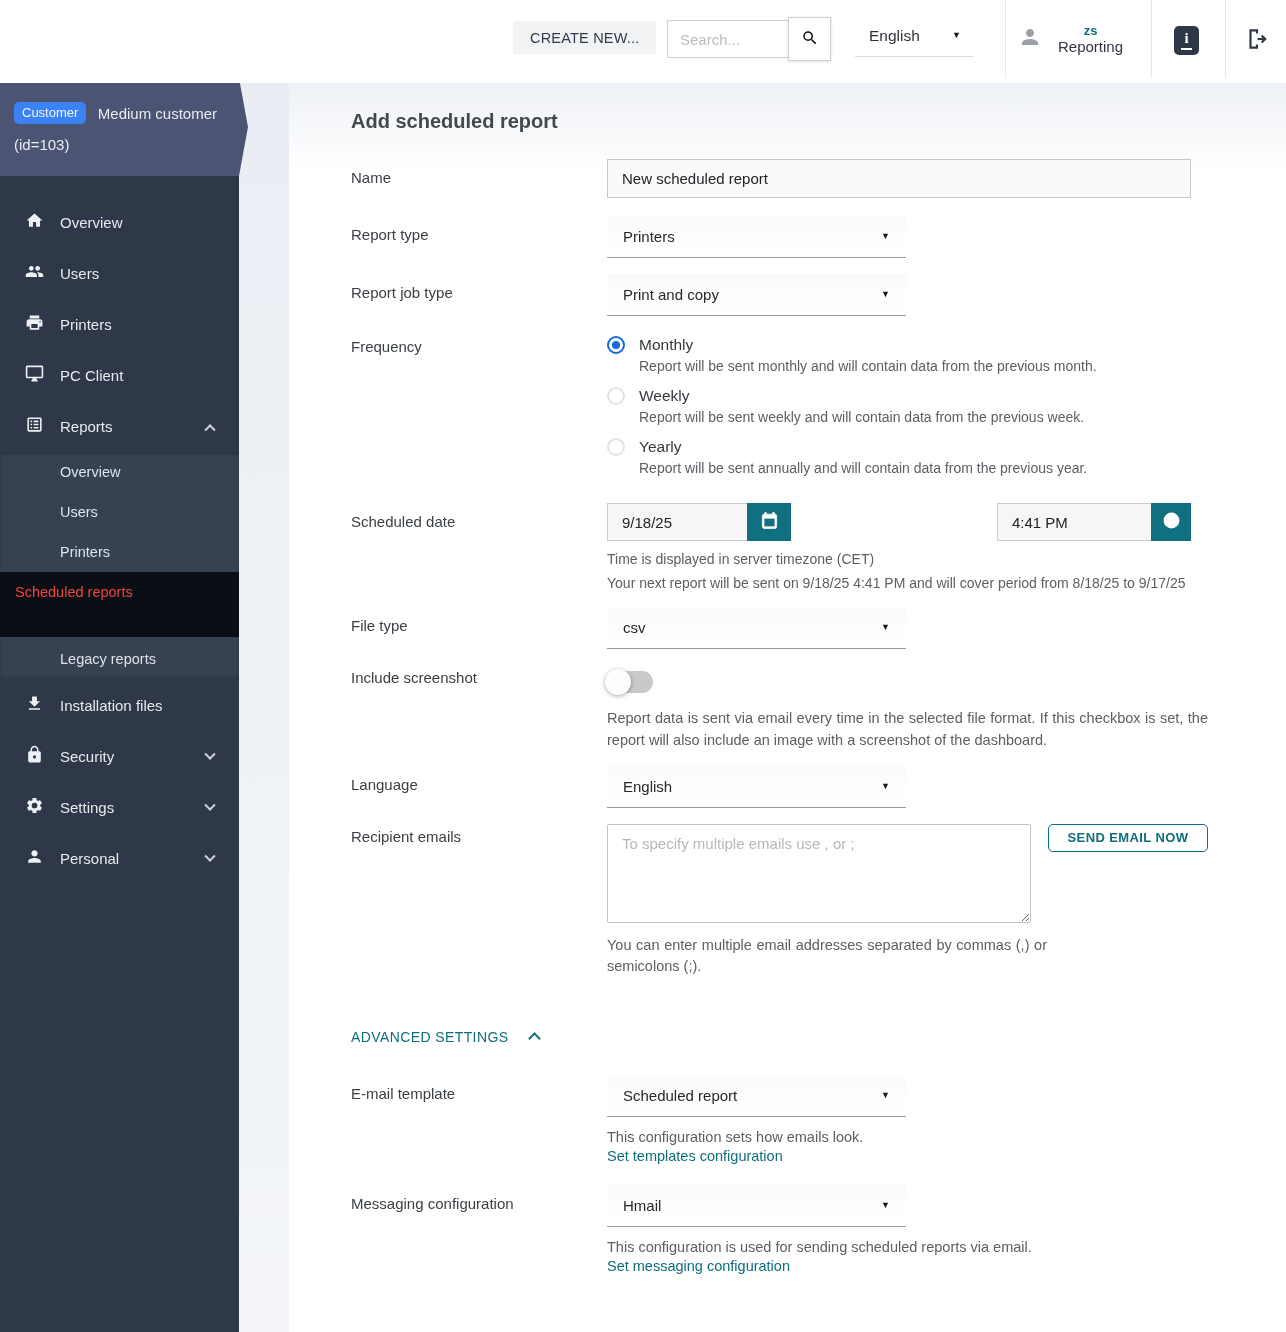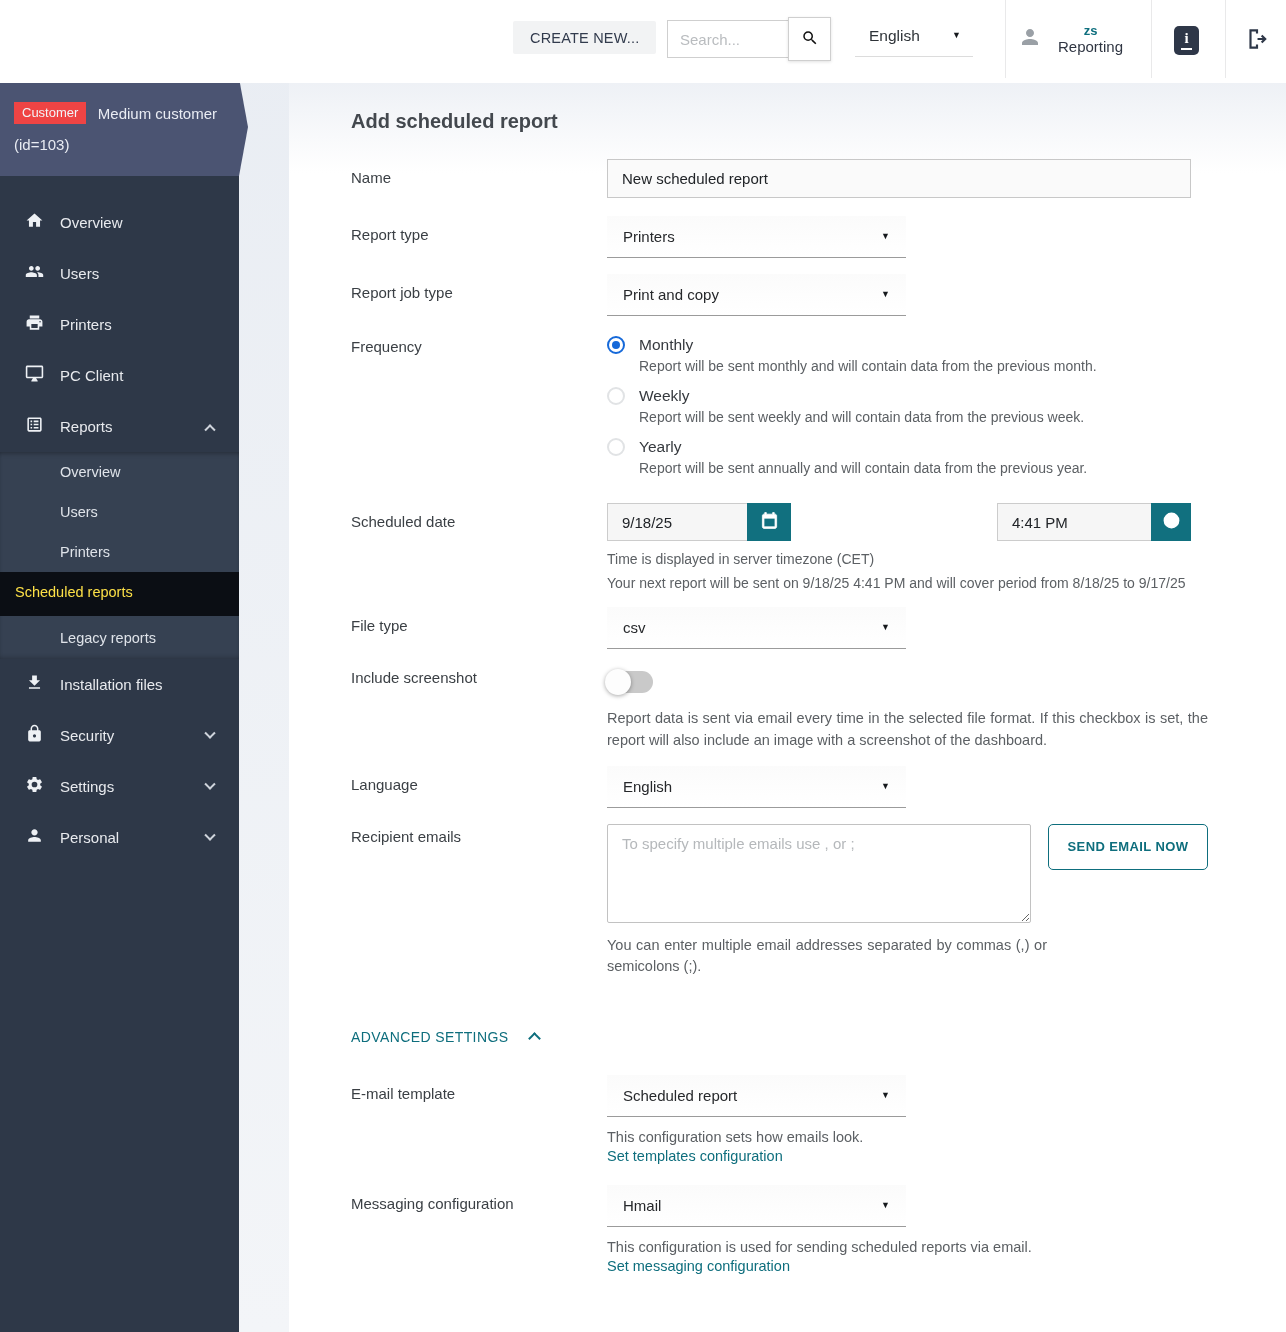--- a/index.html
+++ b/index.html
@@ -23,33 +23,33 @@
   .book-btn { position:absolute; left:1174px; top:26px; width:25px; height:29px; background:#2e3748; border-radius:5px; display:flex; flex-direction:column; align-items:center; justify-content:center; }
   .book-i { color:#fff; font-family:"Liberation Serif", serif; font-weight:700; font-size:15px; line-height:15px; }
   .book-bar { width:11px; height:2px; background:#fff; margin-top:2px; }
   .logout-btn { position:absolute; left:1242px; top:26px; width:30px; height:28px; background:transparent; border:none; }
   .logout-btn svg { width:26px; height:26px; fill:#2e3748; }
 
   
   .sidebar { position:absolute; left:0; top:78px; width:239px; height:1254px; background:#2e3848; z-index:4; }
   .cust-banner { position:relative; width:239px; height:98px; background:#4b5472; padding:24px 0 0 14px; }
   .cust-banner::after { content:""; position:absolute; left:239px; top:0; width:9px; height:100%; background:#4b5472; clip-path:polygon(0 0,100% 50%,0 100%); }
-  .cust-chip { display:inline-block; background:#ef4444; color:#f2f4f8; font-size:13px; padding:3px 8px 4px; border-radius:0; vertical-align:middle; }
+  .cust-chip { display:inline-block; background:#3b82f6; color:#f2f4f8; font-size:13px; padding:3px 8px 4px; border-radius:5px; vertical-align:middle; }
   .cust-name { color:#e9ecf3; font-size:15px; margin-left:7px; vertical-align:middle; }
   .cust-id { color:#e9ecf3; font-size:15px; margin-top:12px; }
   .nav { padding-top:21px; }
   .nav-item { height:51px; display:flex; align-items:center; padding:0 25px; cursor:pointer; }
   .nav-item svg { width:19px; height:19px; fill:#eef1f5; flex:none; }
   .nav-label { color:#e8eaee; font-size:15px; margin-left:16px; flex:1; }
   .chev { width:8px; height:8px; border-right:2px solid #cfd4dc; border-bottom:2px solid #cfd4dc; flex:none; }
   .chev.up { transform:rotate(-135deg) translate(-2px,-2px); }
   .chev.down { transform:rotate(45deg) translate(-2px,-2px); }
   .submenu { background:#364152; box-shadow:inset 0 4px 5px -3px rgba(0,0,0,.35), inset 0 -4px 5px -3px rgba(0,0,0,.25); }
   .sub-item { height:40px; display:flex; align-items:center; padding-left:60px; color:#dfe3e9; font-size:14.5px; cursor:pointer; }
-  .sub-item.active { height:44px; background:#0b0e14; color:#fde047; align-items:flex-start; padding-top:12px; font-weight:500;padding-left:15px; }
+  .sub-item.active { height:65px; background:#0b0e14; color:#ef4444; align-items:flex-start; padding-top:12px; font-weight:500;padding-left:15px; }
   .sub-item.last { height:43px; }
 
   
   .main { position:absolute; left:289px; top:78px; width:997px; height:1254px; background:linear-gradient(180deg,#edf0f5 0%,#ffffff 95px); padding:32px 0 0 62px; overflow:hidden; }
   .page-title { font-size:20px; font-weight:700; color:#43484e; margin-bottom:26px; }
   .frow { display:flex; align-items:flex-start; }
   .flabel { width:256px; flex:none; font-size:15px; font-weight:500; color:#3a3f44; padding-top:10px; }
   .fcontent { flex:1; }
 
   .name-input { width:584px; height:39px; background:#fafafa; border:1px solid #c8c8c8; padding:0 14px; font-size:15px; color:#212428; font-family:inherit; }
@@ -81,21 +81,21 @@
   .note.mt10 { margin-top:10px; }
   .note.mt8 { margin-top:8px; }
 
   .toggle { position:relative; width:46px; height:22px; border-radius:11px; background:#c9c9c9; margin-top:6px; cursor:pointer; }
   .toggle-knob { position:absolute; left:-2px; top:-2px; width:26px; height:26px; border-radius:50%; background:#fdfdfd; box-shadow:0 1px 4px rgba(0,0,0,.35); }
   .toggle-desc { width:601px; margin-top:14px; font-size:14.5px; color:#5c6064; line-height:1.55; text-align:justify; }
 
   .emails-row { display:flex; align-items:flex-start; }
   .emails-area { width:424px; height:99px; border:1px solid #c2c2c2; border-radius:2px; padding:10px 14px; font-size:15px; color:#333; font-family:inherit; resize:both; background:#fff; }
   .emails-area::placeholder { color:#b5b8bb; }
-  .send-btn { margin-left:17px; width:160px; height:46px; background:#fff; border:1px solid #0e6e7d; border-radius:5px; color:#0e6e7d; font-size:13px; font-weight:600; letter-spacing:.4px; font-family:inherit; cursor:pointer; }
+  .send-btn { margin-left:17px; width:160px; height:28px; background:#fff; border:1px solid #0e6e7d; border-radius:5px; color:#0e6e7d; font-size:13px; font-weight:600; letter-spacing:.4px; font-family:inherit; cursor:pointer; }
   .emails-help { width:440px; margin-top:12px; font-size:14.5px; color:#5c6064; line-height:1.45; text-align:justify; }
 
   .adv-head { display:flex; align-items:center; margin:52px 0 30px; cursor:pointer; }
   .adv-label { color:#0e6e7d; font-size:14px; font-weight:500; letter-spacing:.4px; }
   .adv-chev { width:9px; height:9px; border-right:2.5px solid #0e6e7d; border-bottom:2.5px solid #0e6e7d; transform:rotate(-135deg); margin:4px 0 0 22px; }
   .cfg-help { font-size:14.5px; color:#5c6064; margin-top:12px; }
   .cfg-link { font-size:14.5px; color:#0e6e7d; margin-top:3px; cursor:pointer; display:inline-block; }
 </style>
 </head>
 <body>

